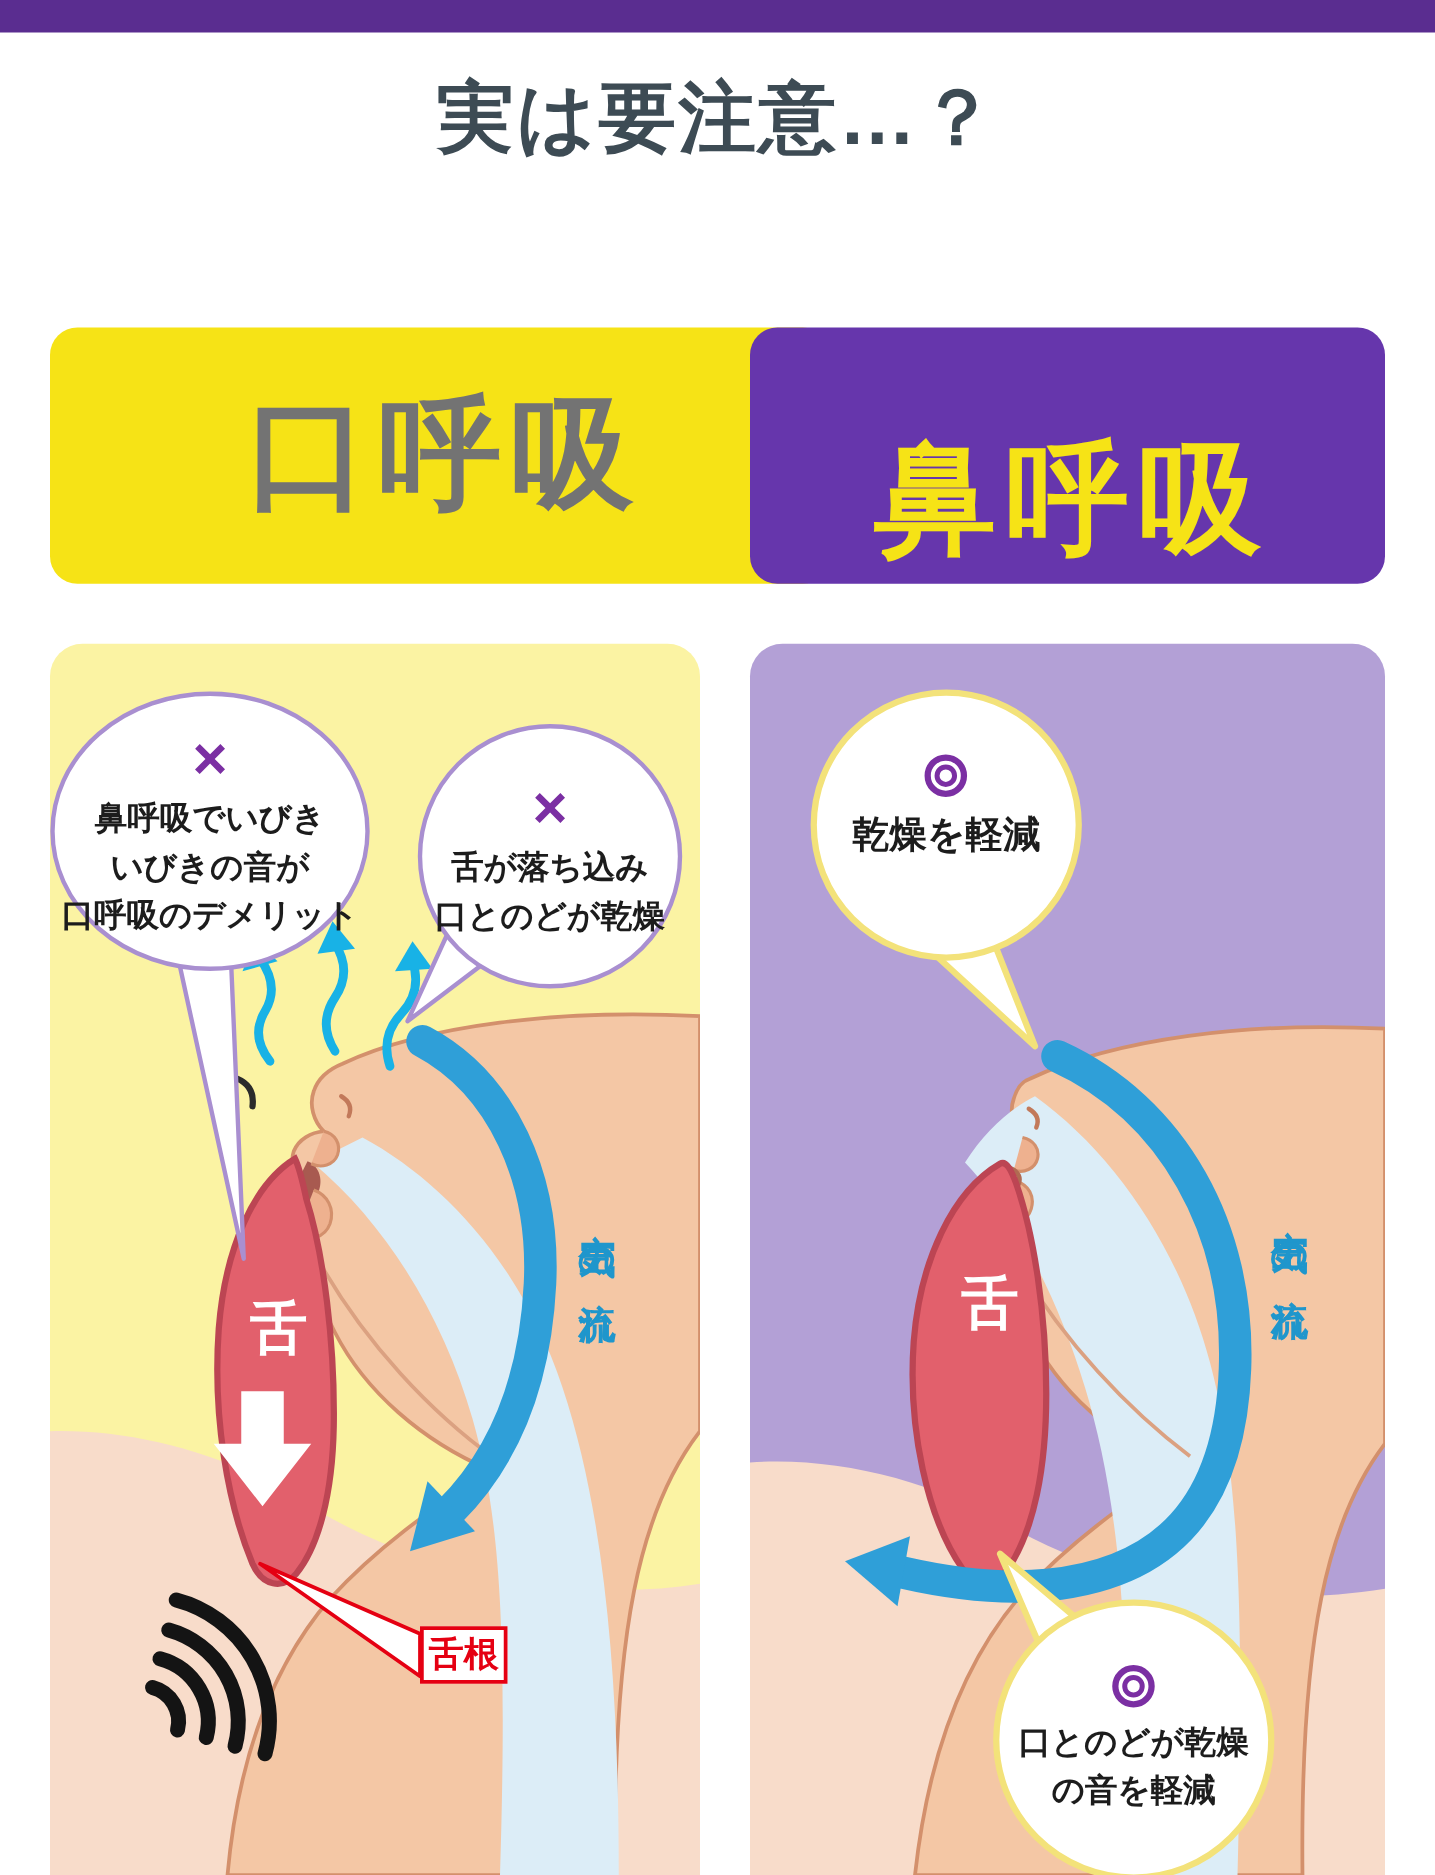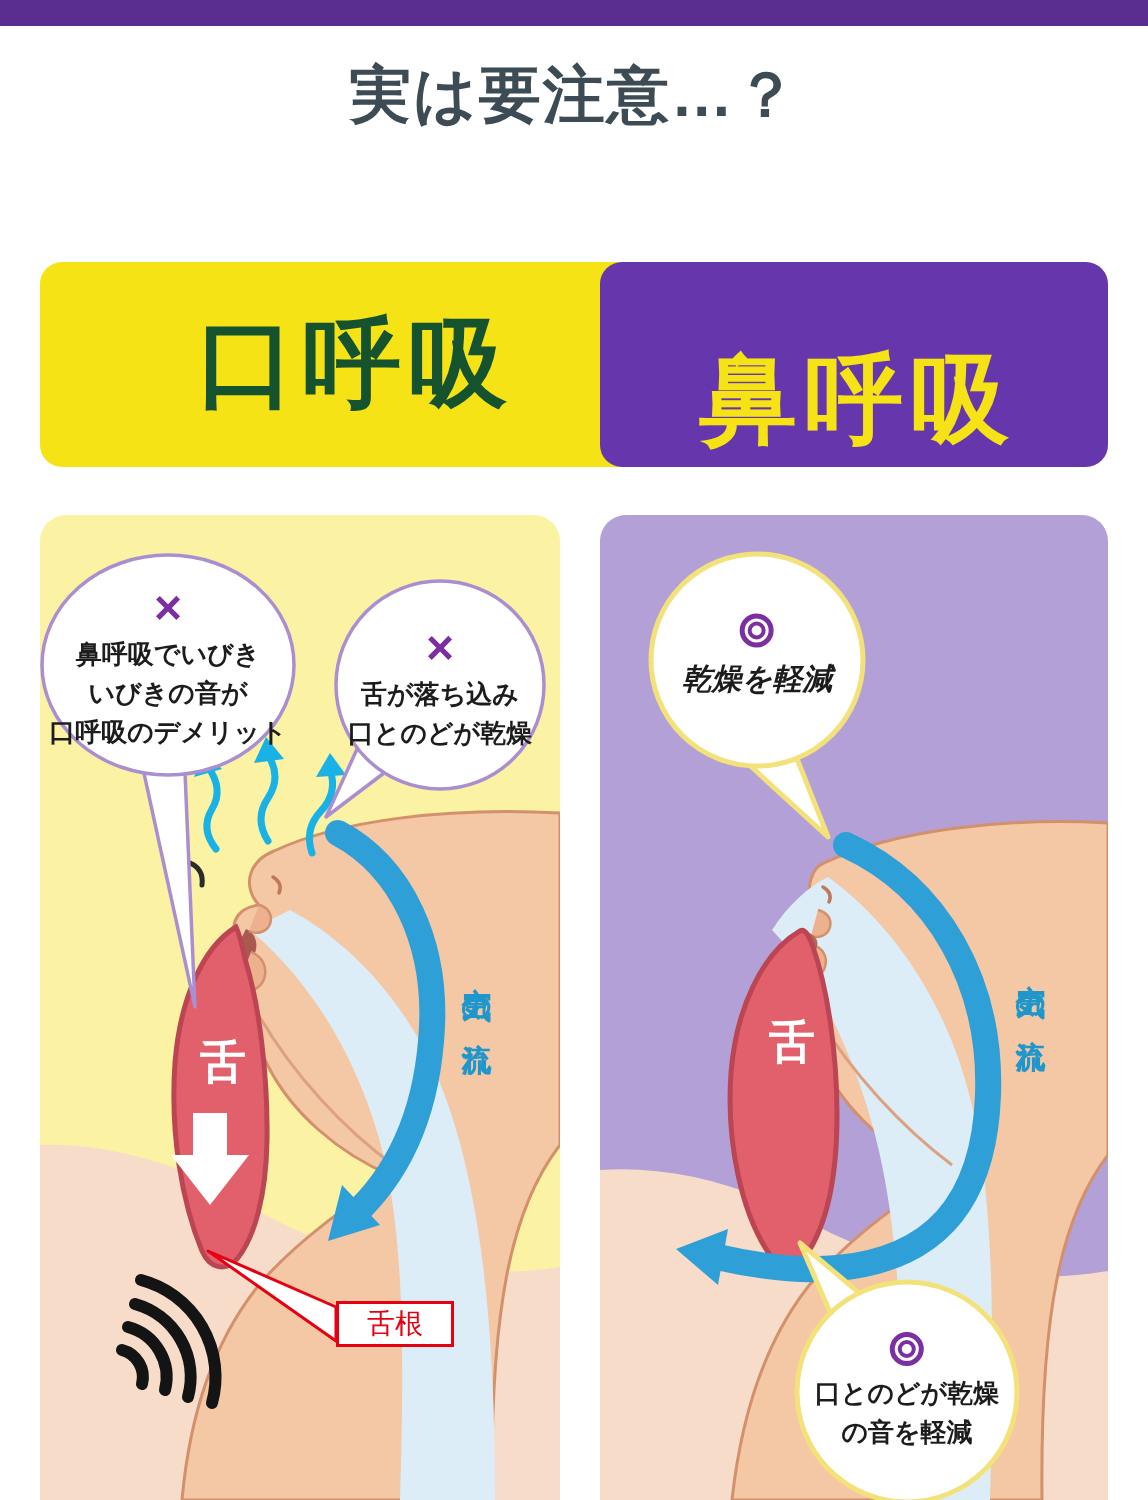--- a/index.html
+++ b/index.html
@@ -8,42 +8,42 @@
   .page { position:relative; width:1148px; height:1500px; background:#ffffff; overflow:hidden; margin:0 auto; }
 
   .topbar { position:absolute; left:0; top:0; width:100%; height:26px; background:#5a2d90; }
 
   .title { position:absolute; top:50px; left:0; width:100%; text-align:center;
            font-size:62px; font-weight:bold; color:#3d4b54; line-height:1.45; letter-spacing:2px; }
 
   .hdr { position:absolute; top:262px; height:205px; border-radius:22px;
          display:flex; align-items:center; justify-content:center;
          font-size:98px; font-weight:bold; letter-spacing:8px; text-indent:8px; }
-  .hdr-mouth { left:40px;  width:624px; background:#f6e316; color:#14532d; }
+  .hdr-mouth { left:40px;  width:624px; background:#f6e316; color:#737373; }
   .hdr-nose  { left:600px; width:508px; background:#6636ac; color:#f6e316;align-items:flex-end; }
 
   .panel { position:absolute; top:515px; height:985px; border-radius:26px 26px 0 0; overflow:hidden; }
   .panel-mouth { left:40px;  width:520px; background:#fbf3a3; }
   .panel-nose  { left:600px; width:508px; background:#b3a0d6; }
   .panel svg.art { position:absolute; left:0; top:0; width:100%; height:100%; z-index:1; }
 
   .overlay { position:absolute; z-index:2; }
   .bubble-text { display:flex; flex-direction:column; align-items:center; justify-content:center;
                  text-align:center; transform:translate(-50%,-50%); white-space:nowrap; }
   .bubble-line { font-size:26px; font-weight:bold; color:#1c1c1c; line-height:1.5; }
   .mark-x { font-size:48px; font-weight:bold; color:#7b2fa3; line-height:1.1; }
   .mark-o { width:34px; height:34px; border:5px solid #7b2fa3; border-radius:50%;
             display:flex; align-items:center; justify-content:center; margin-bottom:8px; }
   .mark-o::after { content:""; width:10px; height:10px; border:4px solid #7b2fa3; border-radius:50%; }
 
   .tongue-label { font-size:46px; font-weight:bold; color:#ffffff; transform:translate(-50%,-50%); }
   .airflow { writing-mode:vertical-rl; font-size:30px; font-weight:bold; color:#1f96cc;
              letter-spacing:7px; transform:translateX(-50%); }
-  .root-label { font-size:28px; font-weight:normal; color:#e50012; background:#ffffff;
-                border:3px solid #e50012; padding:3px 28px; line-height:1.2; }
+  .root-label { font-size:28px; font-weight:bold; color:#e50012; background:#ffffff;
+                border:3px solid #e50012; padding:3px 4px; line-height:1.2; }
 </style>
 </head>
 <body>
 
 <div class="page">
 
   <div class="topbar"></div>
 
   <div class="title">
     <div>実は要注意…？</div>
@@ -156,21 +156,21 @@
         <polygon points="76,734 128,714 118,770" fill="#2f9fd8"></polygon>
       </g>
 
       <polygon points="145,246 194,236 228,322" fill="#ffffff" stroke="#f3e27a" stroke-width="5" stroke-linejoin="round"></polygon>
       <polygon points="232,802 264,782 200,728" fill="#ffffff" stroke="#f3e27a" stroke-width="5" stroke-linejoin="round"></polygon>
 
       <circle cx="157" cy="145" r="106" fill="#ffffff" stroke="#f3e27a" stroke-width="5"></circle>
       <circle cx="307" cy="877" r="110" fill="#ffffff" stroke="#f3e27a" stroke-width="5"></circle>
     </svg>
 
-    <div class="overlay bubble-text" style="left:157px; top:142px;font-style:italic;">
+    <div class="overlay bubble-text" style="left:157px; top:132px;">
       <span class="mark-o"></span>
       <span class="bubble-line" style="font-size:30px;">乾燥を軽減</span>
     </div>
 
     <div class="overlay bubble-text" style="left:307px; top:877px;">
       <span class="mark-o"></span>
       <span class="bubble-line">口とのどが乾燥</span>
       <span class="bubble-line">の音を軽減</span>
     </div>
 

